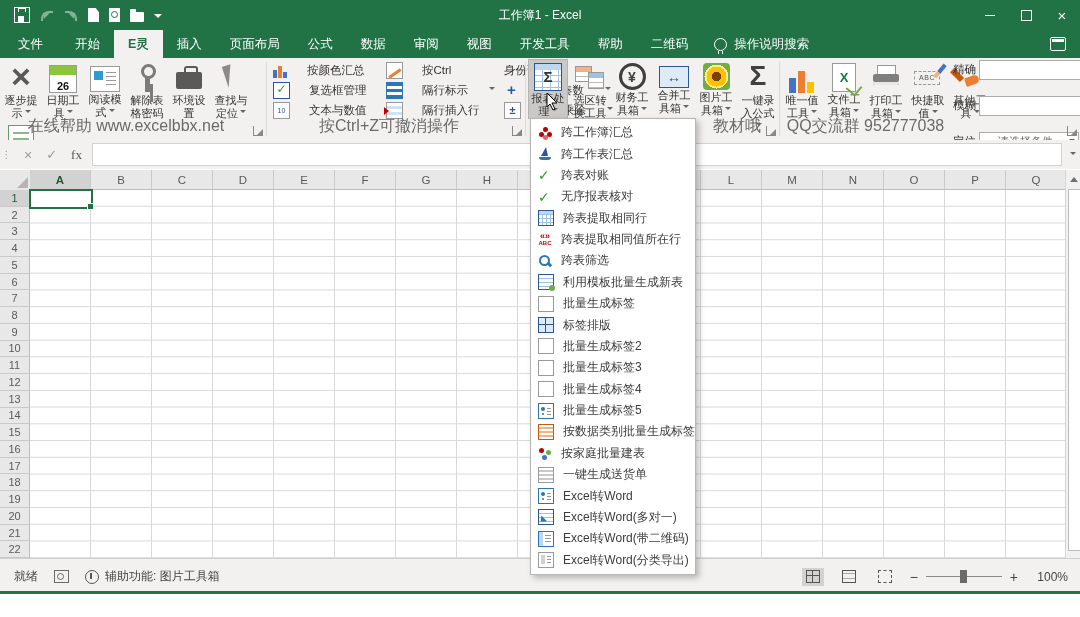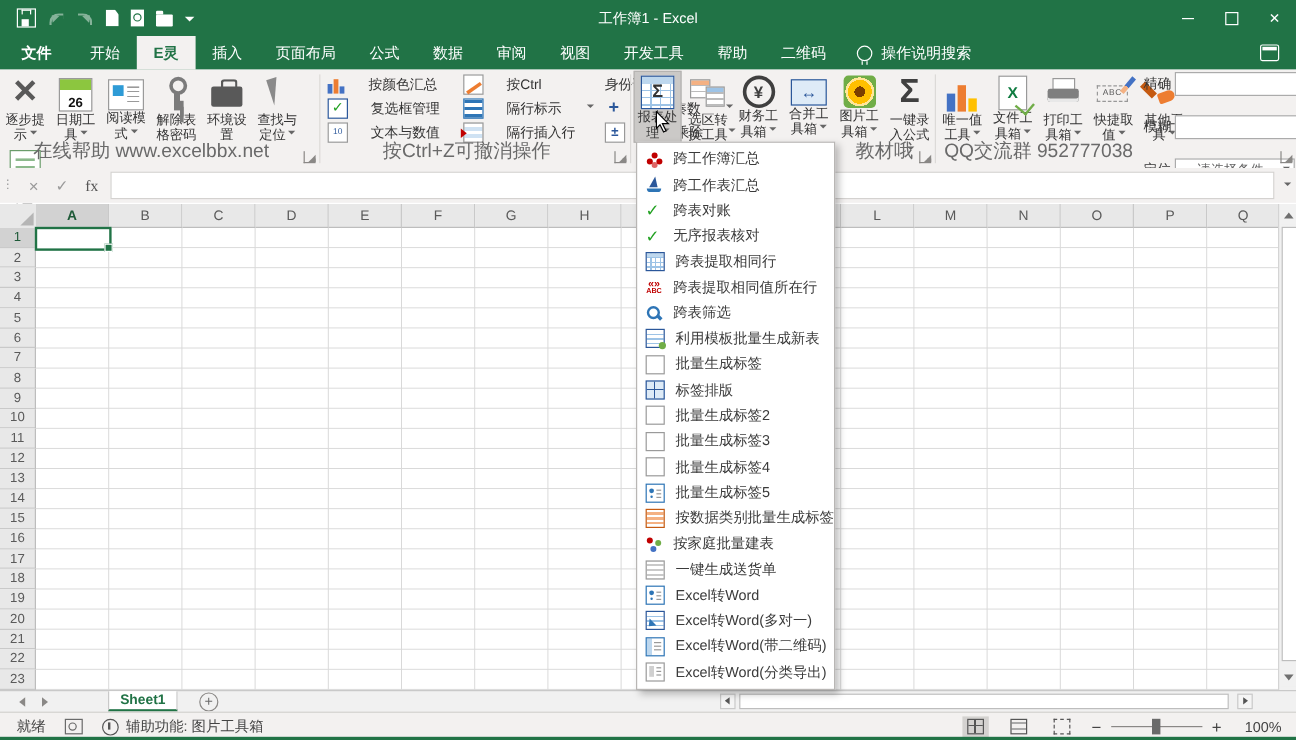--- a/index.html
+++ b/index.html
@@ -28,21 +28,21 @@
   .q-caret::after{content:"";position:absolute;left:0;top:3px;border:4px solid transparent;border-top:4px solid #fff;}
   .title-text{position:absolute;left:0;right:0;text-align:center;font-size:12px;color:#fff;pointer-events:none;}
   .winbtns{margin-left:auto;display:flex;height:30px;}
   .wbtn{width:36px;height:30px;display:flex;align-items:center;justify-content:center;color:#fff;font-size:14px;}
   .wb-min::after{content:"";width:10px;border-top:1px solid #fff;}
   .wb-max::after{content:"";width:9px;height:9px;border:1px solid #fff;}
   .wb-close{font-size:15px;line-height:1;}
   
   .tabrow{position:absolute;left:0;top:30px;width:1080px;height:28px;background:#217346;display:flex;align-items:stretch;color:#fff;}
   .rtab{padding:0 14px;display:flex;align-items:center;font-size:12.5px;cursor:default;}
-  .rtab.file{font-weight:bold;padding:0 18px;}
+  .rtab.file{font-weight:normal;padding:0 18px;}
   .rtab.active{background:#f3f1f0;color:#217346;font-weight:bold;}
   .searchbox{display:flex;align-items:center;gap:7px;padding:0 12px;font-size:12.5px;}
   .bulb{width:11px;height:11px;border:1.5px solid #fff;border-radius:50%;position:relative;}
   .bulb::after{content:"";position:absolute;left:2.5px;bottom:-4px;width:3px;height:3px;border-left:1.5px solid #fff;border-right:1.5px solid #fff;}
   .ribbonopts{margin-left:auto;margin-right:14px;align-self:center;width:14px;height:12px;border:1.5px solid #fff;border-radius:2px;position:relative;}
   .ribbonopts::after{content:"";position:absolute;left:1px;top:1px;right:1px;height:3px;background:#fff;}
   
   .ribbon{position:absolute;left:0;top:58px;width:1080px;height:82px;background:#f3f1f0;border-bottom:1px solid #d2d0ce;}
   .rgroup{position:absolute;top:0;height:81px;}
   .gsep{position:absolute;top:4px;bottom:4px;width:1px;background:#dcdad8;}
@@ -206,21 +206,21 @@
   .addsheet{width:14px;height:14px;border:1px solid #8a8886;border-radius:50%;margin:1px 0 0 18px;align-self:center;position:relative;color:#6a6a6a;}
   .addsheet::after{content:"+";position:absolute;left:0;right:0;top:-1px;text-align:center;font-size:12px;line-height:14px;}
   .hscroll{position:absolute;left:600px;top:577px;width:462px;height:14px;display:flex;align-items:center;}
   .hbtn{width:13px;height:13px;border:1px solid #c9c9c9;background:#f5f5f5;display:flex;align-items:center;justify-content:center;box-sizing:border-box;}
   .htri-l{border:3.5px solid transparent;border-right:4.5px solid #555;margin-left:-4px;}
   .htri-r{border:3.5px solid transparent;border-left:4.5px solid #555;margin-right:-4px;}
   .htrack{flex:1;height:13px;position:relative;margin:0 3px;}
   .hthumb{position:absolute;left:0;top:0;width:408px;height:13px;background:#fff;border:1px solid #bdbdbd;box-sizing:border-box;}
   .hsp{width:18px;}
   
-  .statusbar{position:absolute;left:0;top:593px;width:1080px;height:24px;background:#f3f1f0;border-top:1px solid #d2d0ce;box-sizing:border-box;
+  .statusbar{position:absolute;left:0;top:558px;width:1080px;height:36px;background:#f3f1f0;border-top:1px solid #d2d0ce;box-sizing:border-box;
       display:flex;align-items:center;font-size:12px;color:#444;}
   .statusbar .greenline{position:absolute;left:0;bottom:0;width:100%;height:3px;background:#217346;}
   .st-left{display:flex;align-items:center;gap:16px;padding-left:14px;}
   .macroicon{width:13px;height:11px;border:1px solid #6a6a6a;position:relative;}
   .macroicon::after{content:"";position:absolute;left:2px;top:2px;width:5px;height:5px;border:1px solid #6a6a6a;border-radius:50%;}
   .accessicon{width:12px;height:12px;border:1.5px solid #555;border-radius:50%;position:relative;}
   .accessicon::after{content:"";position:absolute;left:4px;top:2px;width:2px;height:6px;background:#555;}
   .st-right{margin-left:auto;display:flex;align-items:center;gap:14px;padding-right:12px;}
   .viewbtn{width:22px;height:18px;display:flex;align-items:center;justify-content:center;}
   .viewbtn.active{background:#d4d2d0;}

